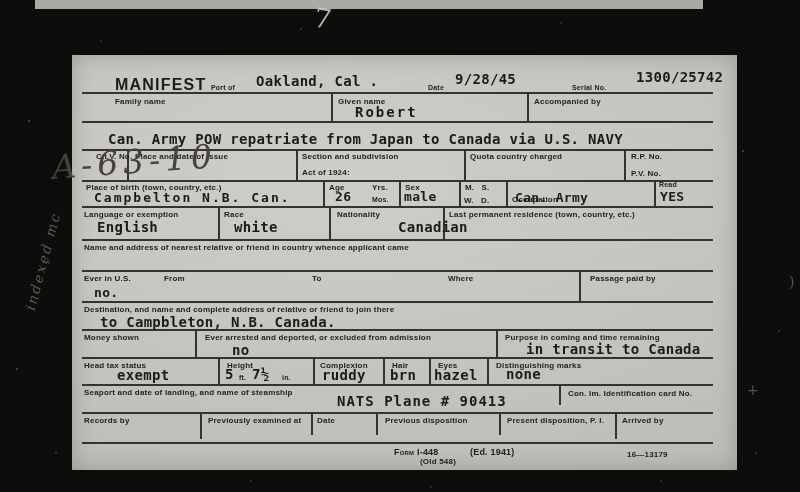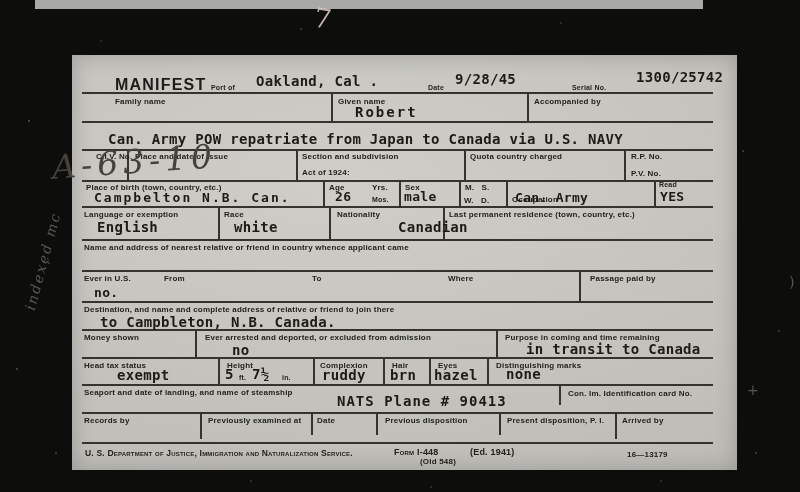--- a/index.html
+++ b/index.html
@@ -182,21 +182,20 @@
     <div class="lbl" style="left:496px;top:334px;">Con. Im. Identification card No.</div>
     <div class="typed t14 ls1" style="left:265px;top:338px;">NATS Plane # 90413</div>
 
     <div class="lbl" style="left:12px;top:361px;">Records by</div>
     <div class="lbl" style="left:136px;top:361px;">Previously examined at</div>
     <div class="lbl" style="left:245px;top:361px;">Date</div>
     <div class="lbl" style="left:313px;top:361px;">Previous disposition</div>
     <div class="lbl" style="left:435px;top:361px;">Present disposition, P. I.</div>
     <div class="lbl" style="left:550px;top:361px;">Arrived by</div>
 
-    <div class="lbl lbl9 sc" style="left:13px;top:393px;font-size:8.5px;">U. S. Department of Justice, Immigration and Naturalization Service.</div>
     <div class="lbl lbl9 sc" style="left:322px;top:392px;">Form I-448</div>
     <div class="lbl lbl9" style="left:398px;top:392px;">(Ed. 1941)</div>
     <div class="lbl" style="left:348px;top:402px;">(Old 548)</div>
     <div class="lbl" style="left:555px;top:395px;">16—13179</div>
   </div>
 
   <div class="hand" id="civ-hand">A-63-10</div>
   <div class="hand" id="margin-note">indexed mc</div>
 </div>
 

